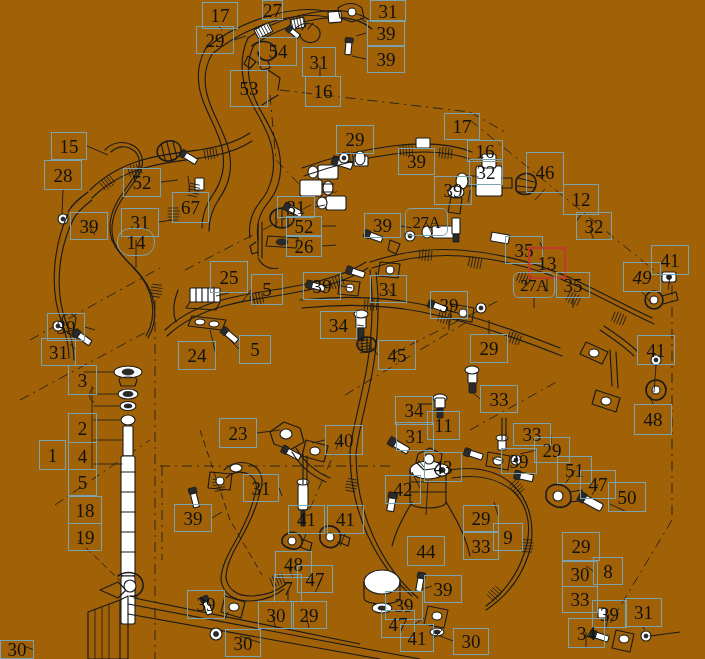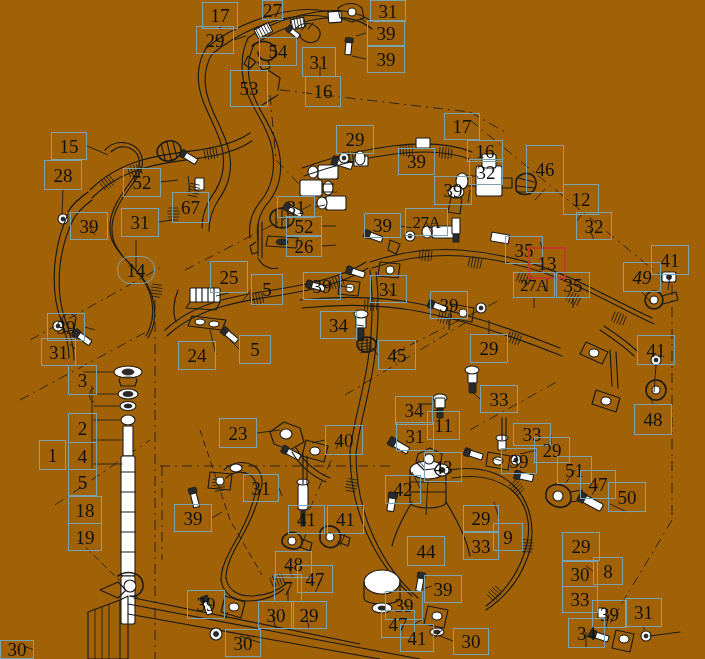--- a/index.html
+++ b/index.html
@@ -20,21 +20,21 @@
     color:#111111;
     font-family:"Liberation Serif", serif;
     font-size:19px;
     line-height:1;
     display:flex;
     align-items:center;
     justify-content:center;
     letter-spacing:0px;
     user-select:none;
   }
-  .callout.wide{font-size:17px;letter-spacing:-0.5px;}
+  .callout.wide{font-size:17px;letter-spacing:-0.5px;border-radius:6px;}
   .callout.hl{border:2.2px solid #c0392b;}
 </style>
 </head>
 <body>
 
 <div id="stage">
 
   <svg id="artwork" viewBox="0 0 705 659" xmlns="http://www.w3.org/2000/svg">
     <defs>
       <style>
@@ -716,31 +716,31 @@
       <div class="callout" style="left: 259px; top: 37px; width: 38px; height: 29px;">54</div>
       <div class="callout" style="left: 302px; top: 47px; width: 34px; height: 30px;">31</div>
       <div class="callout" style="left: 367px; top: 46px; width: 38px; height: 27px;">39</div>
       <div class="callout" style="left: 230px; top: 70px; width: 38px; height: 37px;">53</div>
       <div class="callout" style="left: 305px; top: 76px; width: 36px; height: 31px;">16</div>
       <div class="callout" style="left: 336px; top: 125px; width: 38px; height: 29px;">29</div>
       <div class="callout" style="left: 444px; top: 113px; width: 36px; height: 27px;">17</div>
       <div class="callout" style="left: 398px; top: 148px; width: 37px; height: 27px;">39</div>
       <div class="callout" style="left: 467px; top: 140px; width: 36px; height: 22px;">16</div>
       <div class="callout" style="left: 469px; top: 159px; width: 34px; height: 26px;">32</div>
-      <div class="callout" style="left: 526px; top: 145px; width: 38px; height: 48px;">46</div>
+      <div class="callout" style="left: 526px; top: 152px; width: 38px; height: 41px;">46</div>
       <div class="callout" style="left: 563px; top: 184px; width: 36px; height: 31px;">12</div>
       <div class="callout" style="left: 434px; top: 176px; width: 38px; height: 29px;">39</div>
       <div class="callout" style="left: 576px; top: 212px; width: 36px; height: 28px;">32</div>
       <div class="callout" style="left: 51px; top: 132px; width: 36px; height: 28px;">15</div>
       <div class="callout" style="left: 44px; top: 160px; width: 38px; height: 30px;">28</div>
       <div class="callout" style="left: 123px; top: 168px; width: 38px; height: 29px;">52</div>
       <div class="callout" style="left: 172px; top: 192px; width: 37px; height: 31px;">67</div>
       <div class="callout" style="left: 70px; top: 212px; width: 38px; height: 28px;">39</div>
       <div class="callout" style="left: 121px; top: 208px; width: 38px; height: 29px;">31</div>
-      <div class="callout" style="left: 117px; top: 256px; width: 38px; height: 28px; border-radius: 13px;">14</div>
+      <div class="callout" style="left: 117px; top: 228px; width: 38px; height: 28px; border-radius: 13px;">14</div>
       <div class="callout" style="left: 277px; top: 196px; width: 38px; height: 22px;">31</div>
       <div class="callout" style="left: 286px; top: 216px; width: 36px; height: 21px;">52</div>
       <div class="callout" style="left: 286px; top: 235px; width: 36px; height: 22px;">26</div>
       <div class="callout" style="left: 364px; top: 213px; width: 37px; height: 25px;">39</div>
       <div class="callout wide" style="left: 405px; top: 208px; width: 43px; height: 28px;">27A</div>
       <div class="callout" style="left: 505px; top: 236px; width: 38px; height: 28px;">35</div>
       <div class="callout hl" style="left: 528px; top: 247px; width: 38px; height: 32px;">13</div>
       <div class="callout wide" style="left: 513px; top: 272px; width: 42px; height: 26px;">27A</div>
       <div class="callout" style="left: 556px; top: 272px; width: 34px; height: 26px;">35</div>
       <div class="callout" style="left: 623px; top: 262px; width: 38px; height: 30px; font-style: italic;">49</div>

